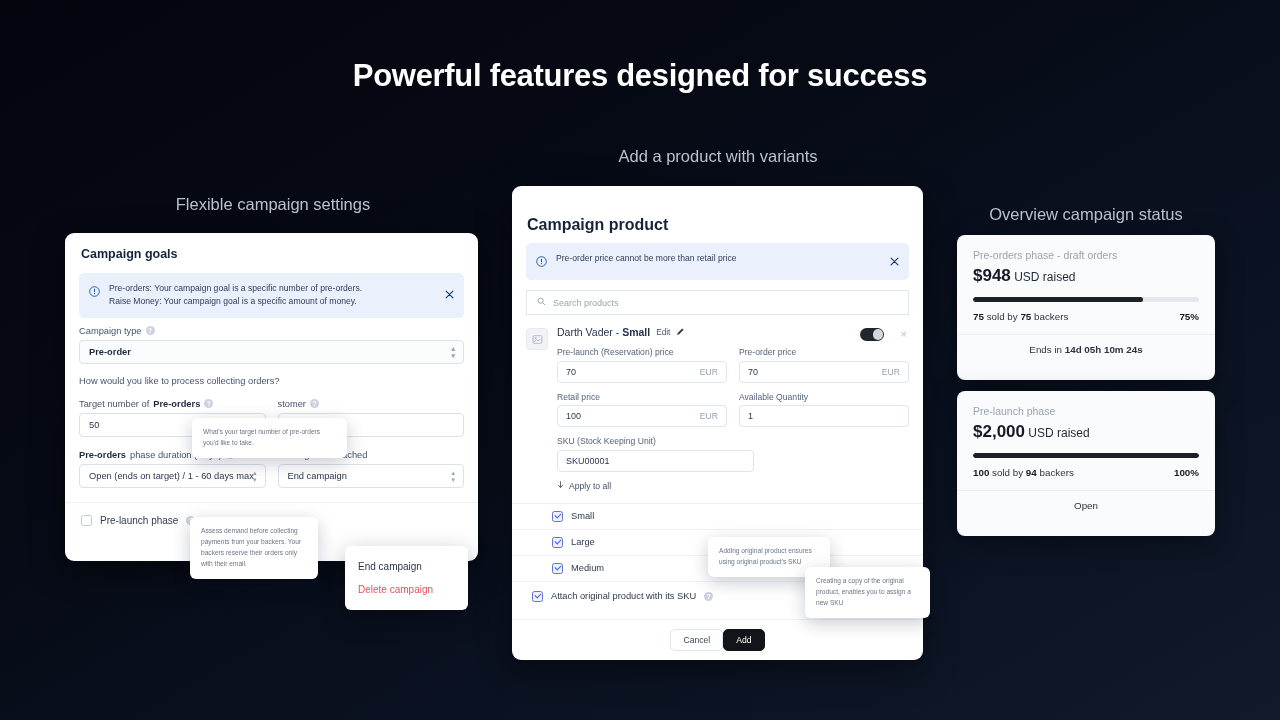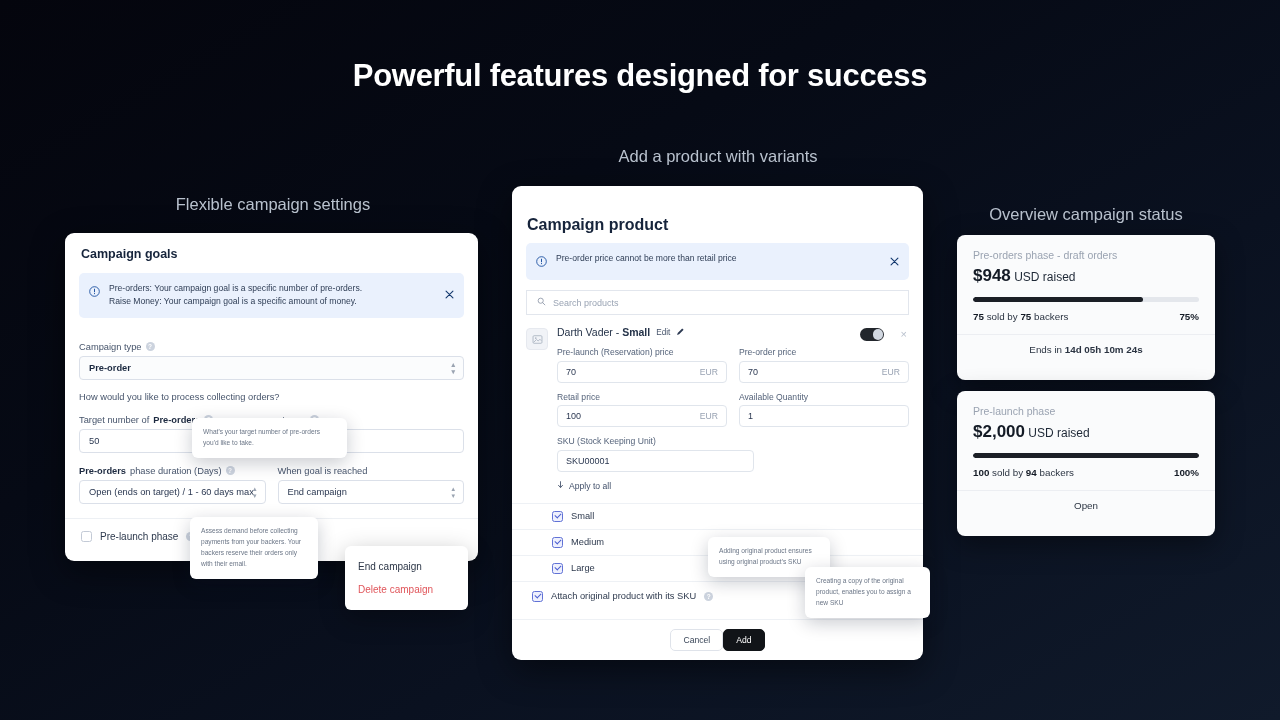--- a/index.html
+++ b/index.html
@@ -267,21 +267,21 @@
       <div class="txt">Raise Money: Your campaign goal is a specific amount of money.</div>
     </div>
     <span class="x">
       <svg width="11" height="11" viewBox="0 0 16 16">
           <path d="M3 3 L13 13 M13 3 L3 13" stroke="#13386e" stroke-width="1.6" stroke-linecap="round"></path>
         </svg>
     </span>
   </div>
 
   <div class="lc-body">
-    <div style="margin-top:24px">
+    <div style="margin-top:8px">
       <div class="fieldlabel">
         <span>Campaign type</span>
         <span class="qm">?</span>
       </div>
       <div class="inputbox strong">
         <span>Pre-order</span>
         <span class="caret">▴<br>▾</span>
       </div>
     </div>
 
@@ -446,25 +446,25 @@
     </div>
   </div>
 
   <div class="variant-list">
     <div class="variant-row">
       <span class="chk on"></span>
       <span>Small</span>
     </div>
     <div class="variant-row">
       <span class="chk on"></span>
-      <span>Medium</span>
+      <span>Large</span>
     </div>
     <div class="variant-row">
       <span class="chk on"></span>
-      <span>Large</span>
+      <span>Medium</span>
     </div>
   </div>
 
   <div class="attach-area">
     <div class="attach-row">
       <span class="chk on"></span>
       <span>Attach original product with its SKU</span>
       <span class="qm">?</span>
     </div>
   </div>

